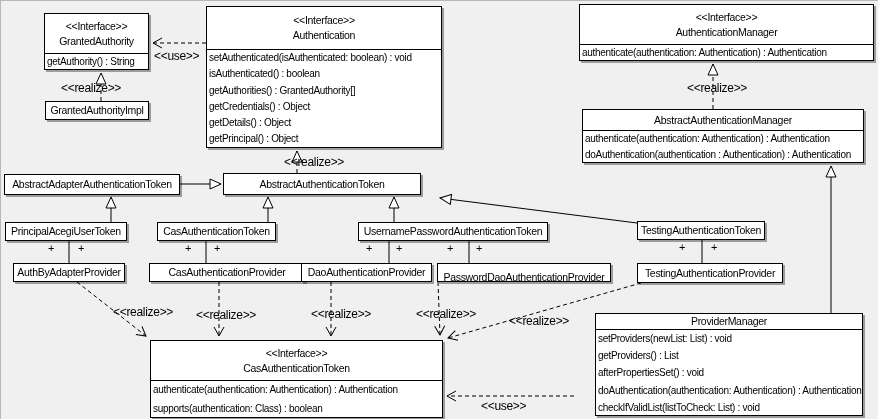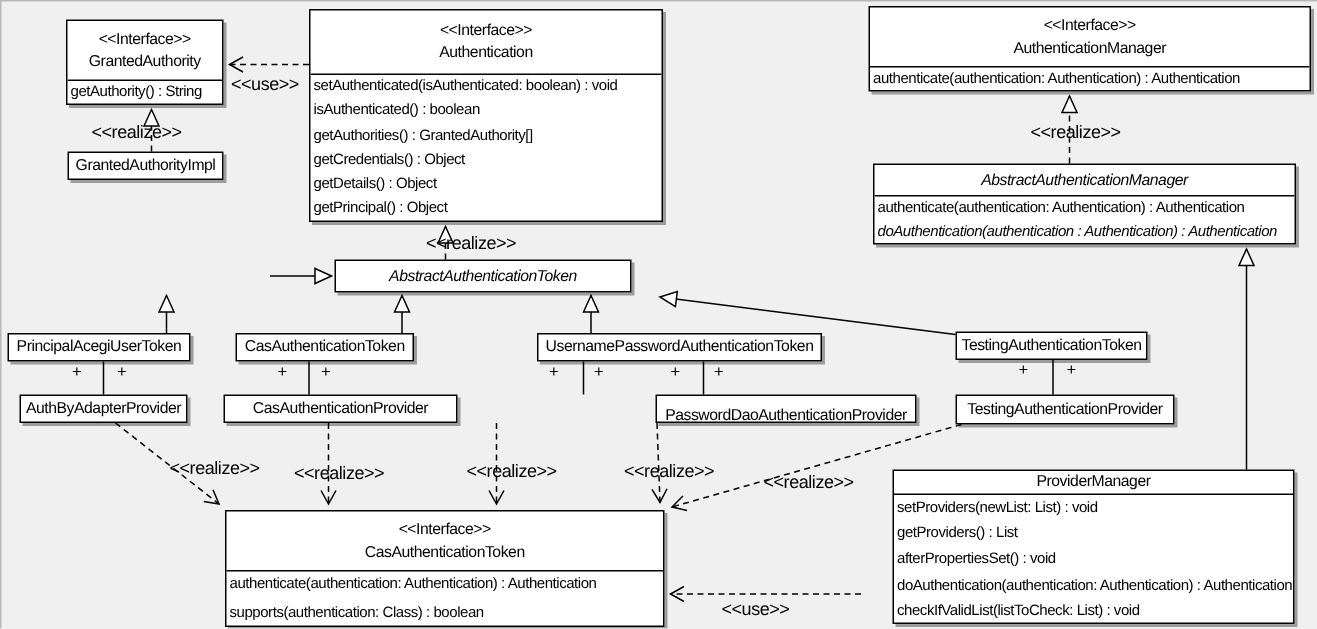--- a/index.html
+++ b/index.html
@@ -12,21 +12,21 @@
   .ucls{
     position:absolute;background:#fff;border:1px solid #000;
     box-shadow:2px 2px 0 rgba(0,0,0,0.35);
     overflow:hidden;box-sizing:border-box;z-index:2;
   }
   .head{display:flex;flex-direction:column;justify-content:center;align-items:center;}
   .stereo,.cname{
     font-size:10.5px;letter-spacing:-0.3px;line-height:15px;
     white-space:nowrap;color:#000;
   }
-  .it{font-style:italic;}
+  .it{}
   .methods{border-top:1px solid #000;}
   .m{
     font-size:10px;letter-spacing:-0.3px;white-space:nowrap;overflow:hidden;
     padding-left:2px;color:#000;line-height:inherit;
   }
   .wires{position:absolute;left:0;top:0;z-index:3;pointer-events:none;}
   .wires line{stroke:#000;stroke-width:1;}
   .dash{stroke-dasharray:4,3;}
   .elabel{
     position:absolute;font-size:12px;letter-spacing:-0.3px;color:#000;
@@ -85,20 +85,25 @@
   <div class="ucls" style="left:581px;top:108px;width:282px;height:54px">
     <div class="head" style="height:20px">
       <div class="cname it">AbstractAuthenticationManager</div>
     </div>
     <div class="methods" style="line-height:16px">
       <div class="m">authenticate(authentication: Authentication) : Authentication</div>
       <div class="m it">doAuthentication(authentication : Authentication) : Authentication</div>
     </div>
   </div>
 
+  <div class="ucls" style="left:3px;top:173px;width:176px;height:21px">
+    <div class="head" style="height:19px">
+      <div class="cname it">AbstractAdapterAuthenticationToken</div>
+    </div>
+  </div>
 
   <div class="ucls" style="left:222px;top:172px;width:198px;height:22px">
     <div class="head" style="height:20px">
       <div class="cname it">AbstractAuthenticationToken</div>
     </div>
   </div>
 
   <div class="ucls" style="left:4px;top:221px;width:122px;height:19px">
     <div class="head" style="height:17px">
         <div class="cname">PrincipalAcegiUserToken</div>
@@ -121,20 +126,25 @@
   </div>
 
   <div class="ucls" style="left:12px;top:262px;width:112px;height:19px">
     <div class="head" style="height:17px">
         <div class="cname">AuthByAdapterProvider</div>
       </div>
   </div>
   <div class="ucls" style="left:148px;top:262px;width:156px;height:19px">
     <div class="head" style="height:17px">
         <div class="cname">CasAuthenticationProvider</div>
+      </div>
+  </div>
+  <div class="ucls" style="left:300px;top:262px;width:131px;height:19px">
+    <div class="head" style="height:17px">
+        <div class="cname">DaoAuthenticationProvider</div>
       </div>
   </div>
   <div class="ucls" style="left:436px;top:262px;width:174px;height:19px">
     <div class="head" style="height:27px">
         <div class="cname">PasswordDaoAuthenticationProvider</div>
       </div>
   </div>
   <div class="ucls" style="left:636px;top:262px;width:146px;height:20px">
     <div class="head" style="height:18px">
         <div class="cname">TestingAuthenticationProvider</div>

